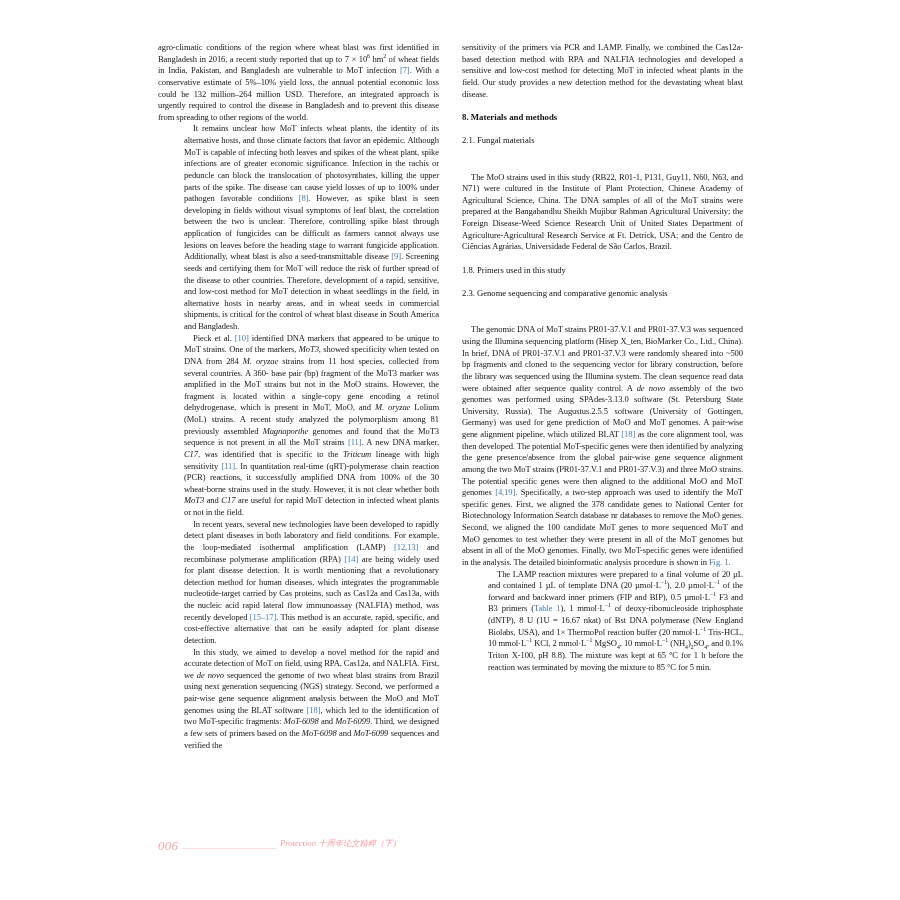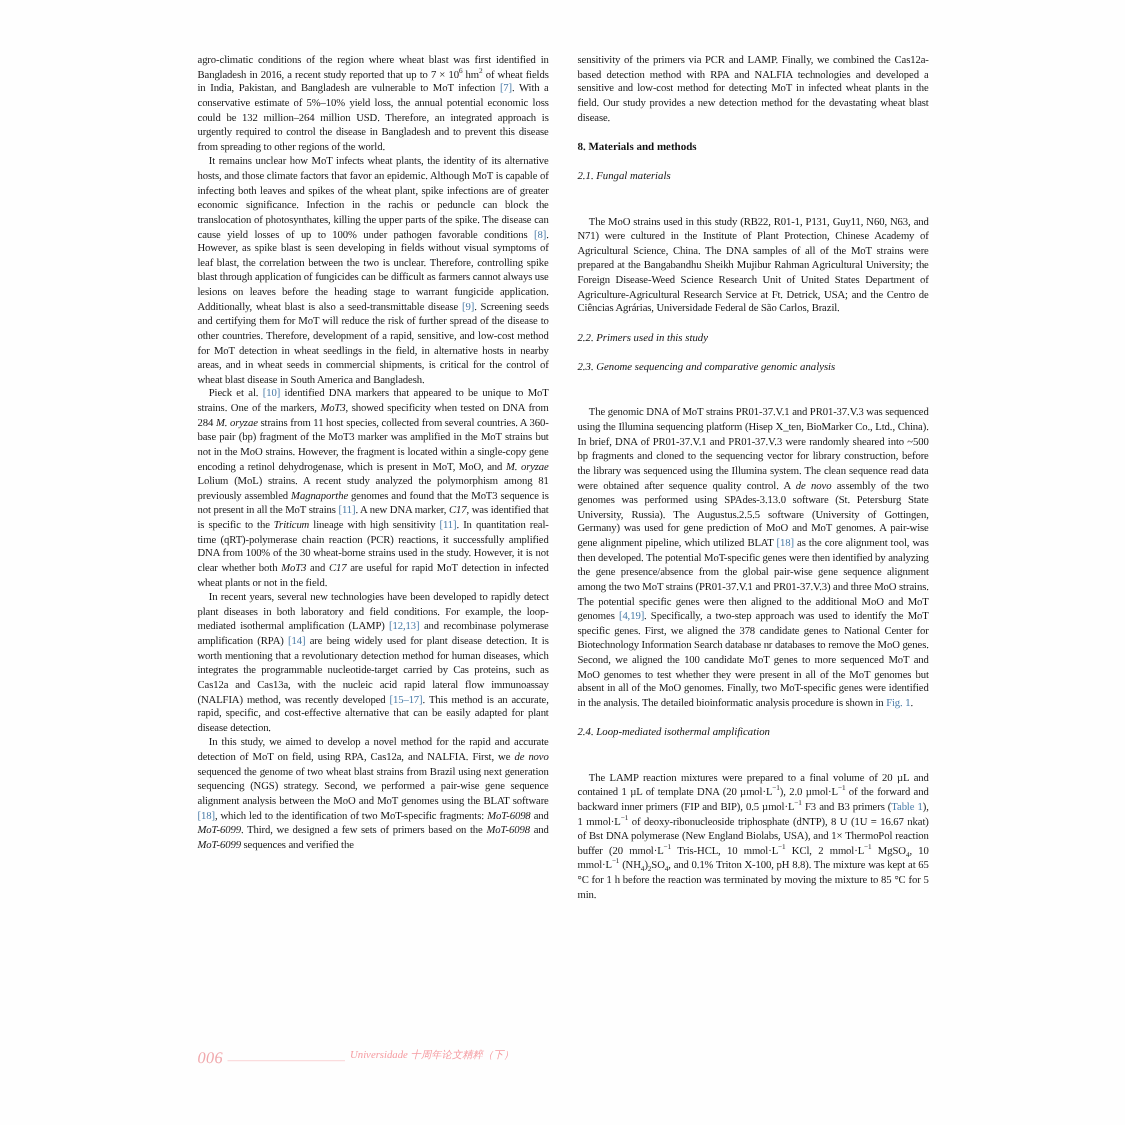--- a/index.html
+++ b/index.html
@@ -39,35 +39,35 @@
     line-height: 11.62px;
     text-align: justify;
     text-justify: inter-word;
     hyphens: auto;
     -webkit-hyphens: auto;
     color: #171717;
     letter-spacing: -0.01em;
   }
   p.body + p.body {
     text-indent: 9px;
+    margin-left: 26px;
   }
   h2.sec {
     margin: 11.6px 0 0 0;
     font-size: 8.8px;
     line-height: 11.62px;
     font-weight: bold;
     text-align: left;
     color: #111111;
   }
   h3.sub {
     margin: 11.6px 0 0 0;
     font-size: 8.6px;
     line-height: 11.62px;
     font-weight: normal;
-    font-style: italic;
     text-align: left;
     color: #111111;
   }
   h2.sec + p.body, h3.sub + p.body {
     margin-top: 25px;
     text-indent: 9px;
   }
   .ref {
     color: #4a7ba7;
   }
@@ -148,31 +148,30 @@
 
     <div class="col">
 
       <p class="body">sensitivity of the primers via PCR and LAMP. Finally, we combined the Cas12a-based detection method with RPA and NALFIA technologies and developed a sensitive and low-cost method for detecting MoT in infected wheat plants in the field. Our study provides a new detection method for the devastating wheat blast disease.</p>
 
       <h2 class="sec">8. Materials and methods</h2>
 
       <h3 class="sub">2.1. Fungal materials</h3>
       <p class="body">The MoO strains used in this study (RB22, R01-1, P131, Guy11, N60, N63, and N71) were cultured in the Institute of Plant Protection, Chinese Academy of Agricultural Science, China. The DNA samples of all of the MoT strains were prepared at the Bangabandhu Sheikh Mujibur Rahman Agricultural University; the Foreign Disease-Weed Science Research Unit of United States Department of Agriculture-Agricultural Research Service at Ft. Detrick, USA; and the Centro de Ciências Agrárias, Universidade Federal de São Carlos, Brazil.</p>
 
-      <h3 class="sub">2.2. Primers used in this study</h3>
+      <h3 class="sub">1.8. Primers used in this study</h3>
 
       <h3 class="sub">2.3. Genome sequencing and comparative genomic analysis</h3>
       <p class="body">The genomic DNA of MoT strains PR01-37.V.1 and PR01-37.V.3 was sequenced using the Illumina sequencing platform (Hisep X_ten, BioMarker Co., Ltd., China). In brief, DNA of PR01-37.V.1 and PR01-37.V.3 were randomly sheared into ~500 bp fragments and cloned to the sequencing vector for library construction, before the library was sequenced using the Illumina system. The clean sequence read data were obtained after sequence quality control. A <i>de novo</i> assembly of the two genomes was performed using SPAdes-3.13.0 software (St. Petersburg State University, Russia). The Augustus.2.5.5 software (University of Gottingen, Germany) was used for gene prediction of MoO and MoT genomes. A pair-wise gene alignment pipeline, which utilized BLAT <span class="ref">[18]</span> as the core alignment tool, was then developed. The potential MoT-specific genes were then identified by analyzing the gene presence/absence from the global pair-wise gene sequence alignment among the two MoT strains (PR01-37.V.1 and PR01-37.V.3) and three MoO strains. The potential specific genes were then aligned to the additional MoO and MoT genomes <span class="ref">[4,19]</span>. Specifically, a two-step approach was used to identify the MoT specific genes. First, we aligned the 378 candidate genes to National Center for Biotechnology Information Search database nr databases to remove the MoO genes. Second, we aligned the 100 candidate MoT genes to more sequenced MoT and MoO genomes to test whether they were present in all of the MoT genomes but absent in all of the MoO genomes. Finally, two MoT-specific genes were identified in the analysis. The detailed bioinformatic analysis procedure is shown in <span class="ref">Fig. 1</span>.</p>
 
-      <h3 class="sub">2.4. Loop-mediated isothermal amplification</h3>
       <p class="body">The LAMP reaction mixtures were prepared to a final volume of 20 µL and contained 1 µL of template DNA (20 µmol·L<sup>−1</sup>), 2.0 µmol·L<sup>−1</sup> of the forward and backward inner primers (FIP and BIP), 0.5 µmol·L<sup>−1</sup> F3 and B3 primers (<span class="ref">Table 1</span>), 1 mmol·L<sup>−1</sup> of deoxy-ribonucleoside triphosphate (dNTP), 8 U (1U = 16.67 nkat) of Bst DNA polymerase (New England Biolabs, USA), and 1× ThermoPol reaction buffer (20 mmol·L<sup>−1</sup> Tris-HCL, 10 mmol·L<sup>−1</sup> KCl, 2 mmol·L<sup>−1</sup> MgSO<sub>4</sub>, 10 mmol·L<sup>−1</sup> (NH<sub>4</sub>)<sub>2</sub>SO<sub>4</sub>, and 0.1% Triton X-100, pH 8.8). The mixture was kept at 65 °C for 1 h before the reaction was terminated by moving the mixture to 85 °C for 5 min.</p>
 
     </div>
 
   </div>
 
   <div class="footer">
     <div class="footer-page">006</div>
     <div class="footer-rule"></div>
-    <div class="footer-title"><span class="eng">Universidade</span> <span class="cjk">十周年论文精粹（下）</span></div>
+    <div class="footer-title"><span class="eng">Protection</span> <span class="cjk">十周年论文精粹（下）</span></div>
   </div>
 
 </div>
 
 </body></html>

